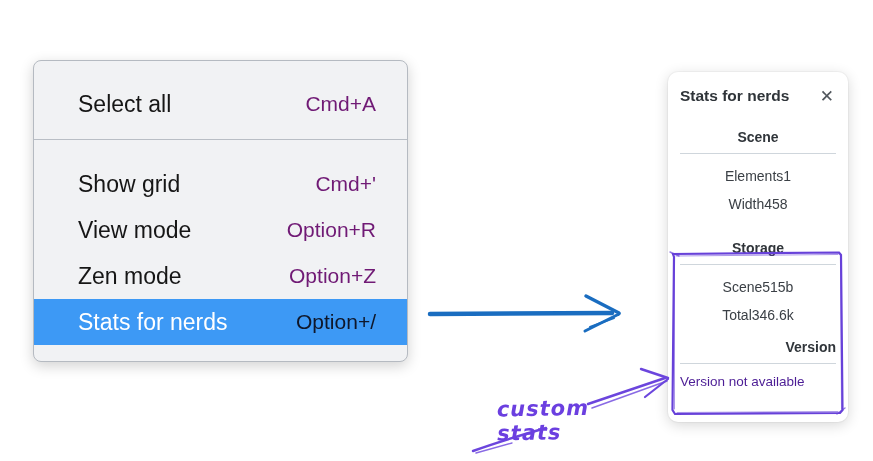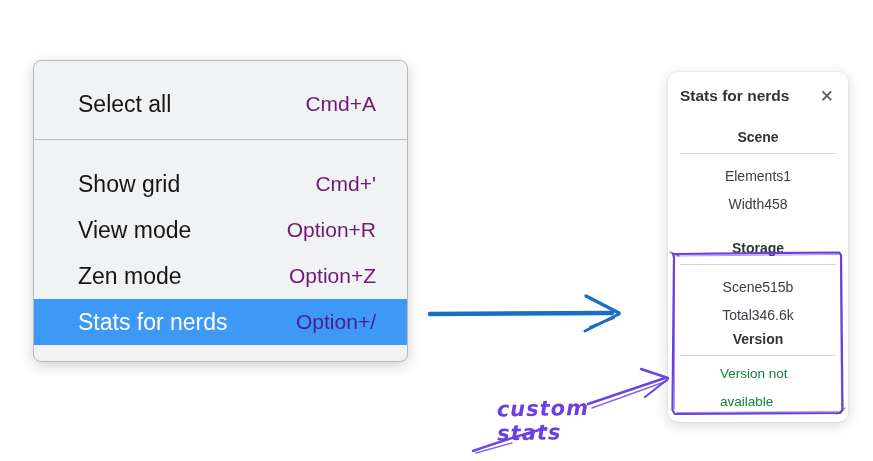--- a/index.html
+++ b/index.html
@@ -25,21 +25,21 @@
   }
   .menu-item {
     height: 46px;
     display: flex; align-items: center; justify-content: space-between;
     padding: 0 31px 0 44px;
     font-size: 23px; color: #161616;
     cursor: default;
   }
   .menu-item .shortcut { font-size: 21px; color: #701a75; }
   .menu-item.selected { background: #3d99f5; color: #ffffff; }
-  .menu-item.selected .shortcut { color: #4c1d95; }
+  .menu-item.selected .shortcut { color: #0f172a; }
   .menu-divider { height: 1px; background: #b9bec5; margin: 12px 0 21px 0; }
 
   
   .panel {
     position: absolute; left: 668px; top: 72px;
     width: 180px; height: 350px;
     background: #ffffff;
     border-radius: 10px;
     box-shadow: 0 3px 14px rgba(0,0,0,0.16), 0 0 0 1px rgba(0,0,0,0.03);
     padding: 12px 12px 0 12px;
@@ -59,21 +59,21 @@
     text-align: center; font-weight: bold; font-size: 14px;
     margin-top: 19px; height: 20px; line-height: 20px; color: #30353a;
   }
   .section-divider {
     height: 1px; background: #cfd6dc; border: 0; margin: 6px 0 8px 0;
   }
   .stat-row {
     display: flex; justify-content: center;
     line-height: 28px; height: 28px; font-size: 14px; color: #3b4046;
   }
-  .stat-note { line-height: 28px; height: 28px; font-size: 13.5px; color: #15803d; margin-left: 40px; }
+  .stat-note { line-height: 28px; height: 28px; font-size: 13.5px; color: #4c1d95; }
   .tight { margin-top: 8px; }
 
   
   .overlay {
     position: absolute; left: 0; top: 0; width: 873px; height: 461px;
     pointer-events: none;
   }
   .annotation-label {
     position: absolute; left: 497px; top: 396px; width: 160px;
     font-family: "DejaVu Sans", cursive, sans-serif;
@@ -131,21 +131,21 @@
   <hr class="section-divider">
   <div class="stat-row">
     <span>Scene</span>
     <span>515b</span>
   </div>
   <div class="stat-row">
     <span>Total</span>
     <span>346.6k</span>
   </div>
 
-  <div class="section-heading" style="margin-top:0;">Version</div>
+  <div class="section-heading" style="margin-top:8px;text-align:right;">Version</div>
   <hr class="section-divider" style="margin-bottom:4px;">
   <div class="stat-note">Version not available</div>
 </div>
 
 <svg class="overlay" viewBox="0 0 873 461" xmlns="http://www.w3.org/2000/svg">
 
   <g stroke="#1a6dc0" fill="none" stroke-linecap="round">
     <path d="M430 314 L612 313" stroke-width="4.5"></path>
     <path d="M586 296 L619 313" stroke-width="3.5"></path>
     <path d="M619 314 L585 331" stroke-width="3"></path>

